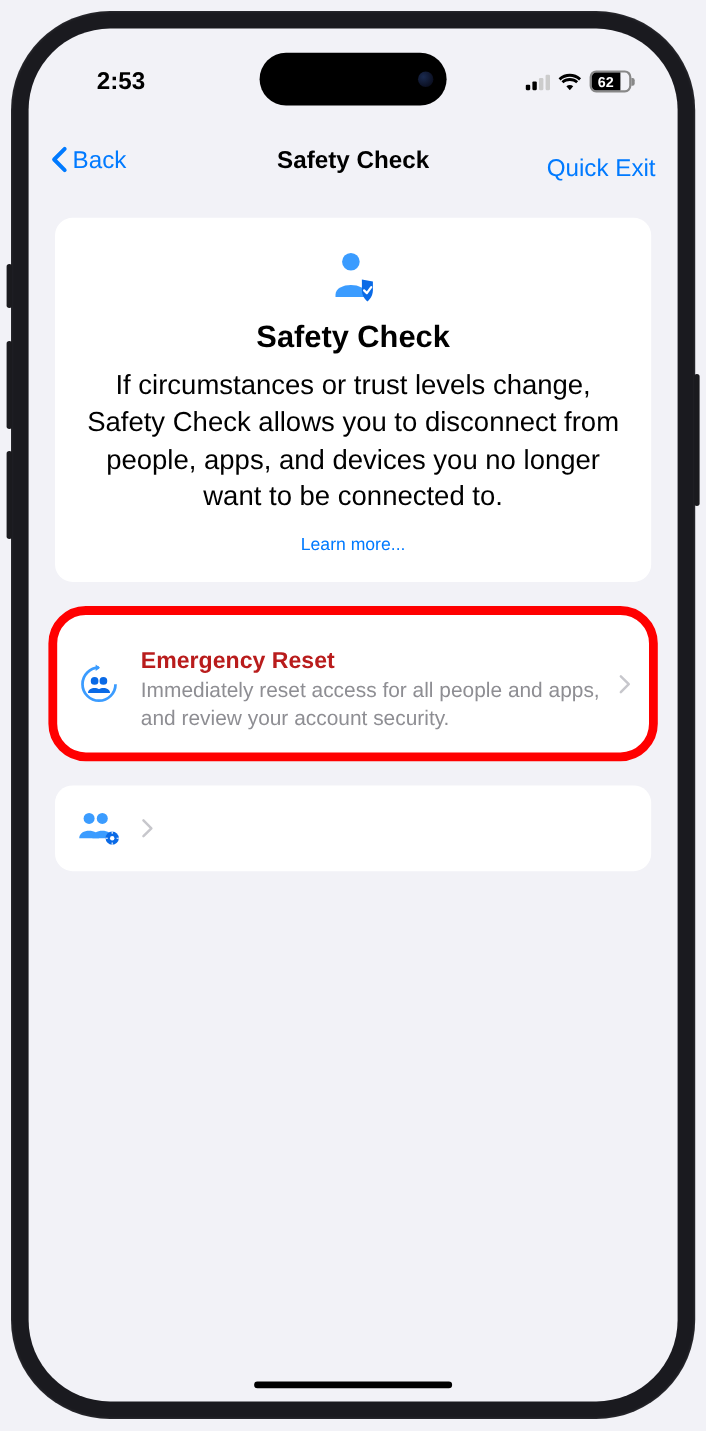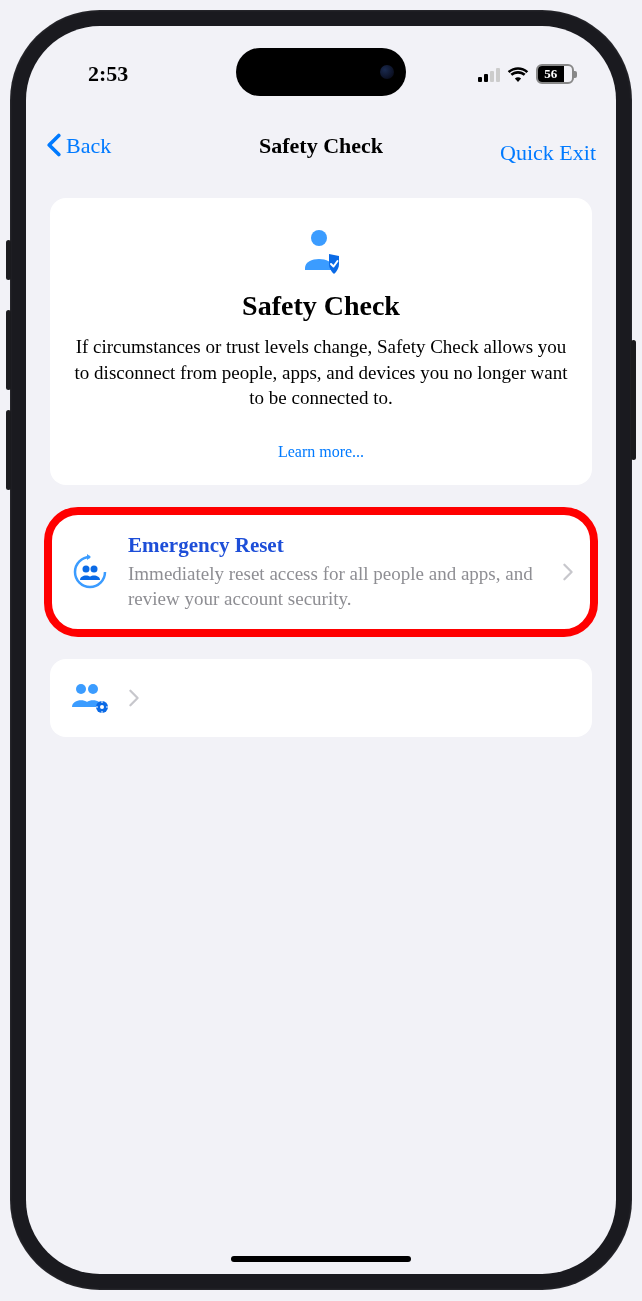--- a/index.html
+++ b/index.html
@@ -12,21 +12,20 @@
       padding: 10px 0;
     }
     .phone-frame {
       width: 622px;
       height: 1280px;
       background: #1a1a1f;
       border-radius: 90px;
       padding: 16px;
       position: relative;
       box-shadow: inset 0 0 3px rgba(255,255,255,0.15);
-      font-family: Liberation Serif, serif;
     }
     .side-button {
       position: absolute;
       background: #1a1a1e;
       border-radius: 3px;
     }
     .btn-left-1 { left: -4px; top: 230px; width: 5px; height: 40px; }
     .btn-left-2 { left: -4px; top: 300px; width: 5px; height: 80px; }
     .btn-left-3 { left: -4px; top: 400px; width: 5px; height: 80px; }
     .btn-right { right: -4px; top: 330px; width: 5px; height: 120px; }
@@ -152,24 +151,24 @@
       text-align: center;
     }
     .hero-icon { margin-bottom: 12px; display: flex; justify-content: center; }
     .hero-title {
       font-size: 28px;
       font-weight: 700;
       color: #000;
       margin-bottom: 12px;
     }
     .hero-desc {
-      font-size: 19px;
+      font-size: 25px;
       color: #000;
       line-height: 1.35;
-      margin-bottom: 32px;
+      margin-bottom: 18px;
     }
     .learn-link {
       color: #007aff;
       font-size: 16px;
       text-align: center;
     }
     .option-card {
       background: #fff;
       border-radius: 16px;
       padding: 20px 18px;
@@ -177,22 +176,23 @@
       display: flex;
       align-items: center;
       gap: 16px;
       position: relative;
     }
     .option-icon { flex-shrink: 0; width: 44px; display:flex; justify-content:center; }
     .option-text { flex: 1; text-align: left; }
     .option-title {
       font-size: 21px;
       font-weight: 600;
-      color: #1d4ed8;
+      color: #b91c1c;
       margin-bottom: 4px;
+      margin-top: 12px;
     }
     .option-desc {
       font-size: 19px;
       color: #8e8e93;
       line-height: 1.3;
     }
     .chevron { color: #c7c7cc; flex-shrink:0; }
     .highlight-ring {
       position: absolute;
       inset: -6px;
@@ -231,21 +231,21 @@
             <span></span>
             <span></span>
             <span></span>
         </div>
         <svg class="wifi-icon" viewBox="0 0 24 18" fill="#000">
           <path d="M12 18 L15.5 14 C13.5 12.3 10.5 12.3 8.5 14 Z"></path>
           <path d="M5.5 11 C9 7.8 15 7.8 18.5 11 L20.5 8.8 C15.8 4.4 8.2 4.4 3.5 8.8 Z"></path>
           <path d="M0.5 5.8 C7 -0.2 17 -0.2 23.5 5.8 L21.5 8 C16.2 3.1 7.8 3.1 2.5 8 Z"></path>
         </svg>
         <div class="battery-outer">
-          <div class="battery-fill">56</div>
+          <div class="battery-fill">62</div>
         </div>
       </div>
     </div>
 
     <div class="nav-bar">
       <div class="nav-back">
         <svg viewBox="0 0 12 20" fill="none" stroke="#007aff" stroke-width="3" stroke-linecap="round" stroke-linejoin="round">
           <path d="M10 2 L2 10 L10 18"></path>
         </svg>
         <span>Back</span>

